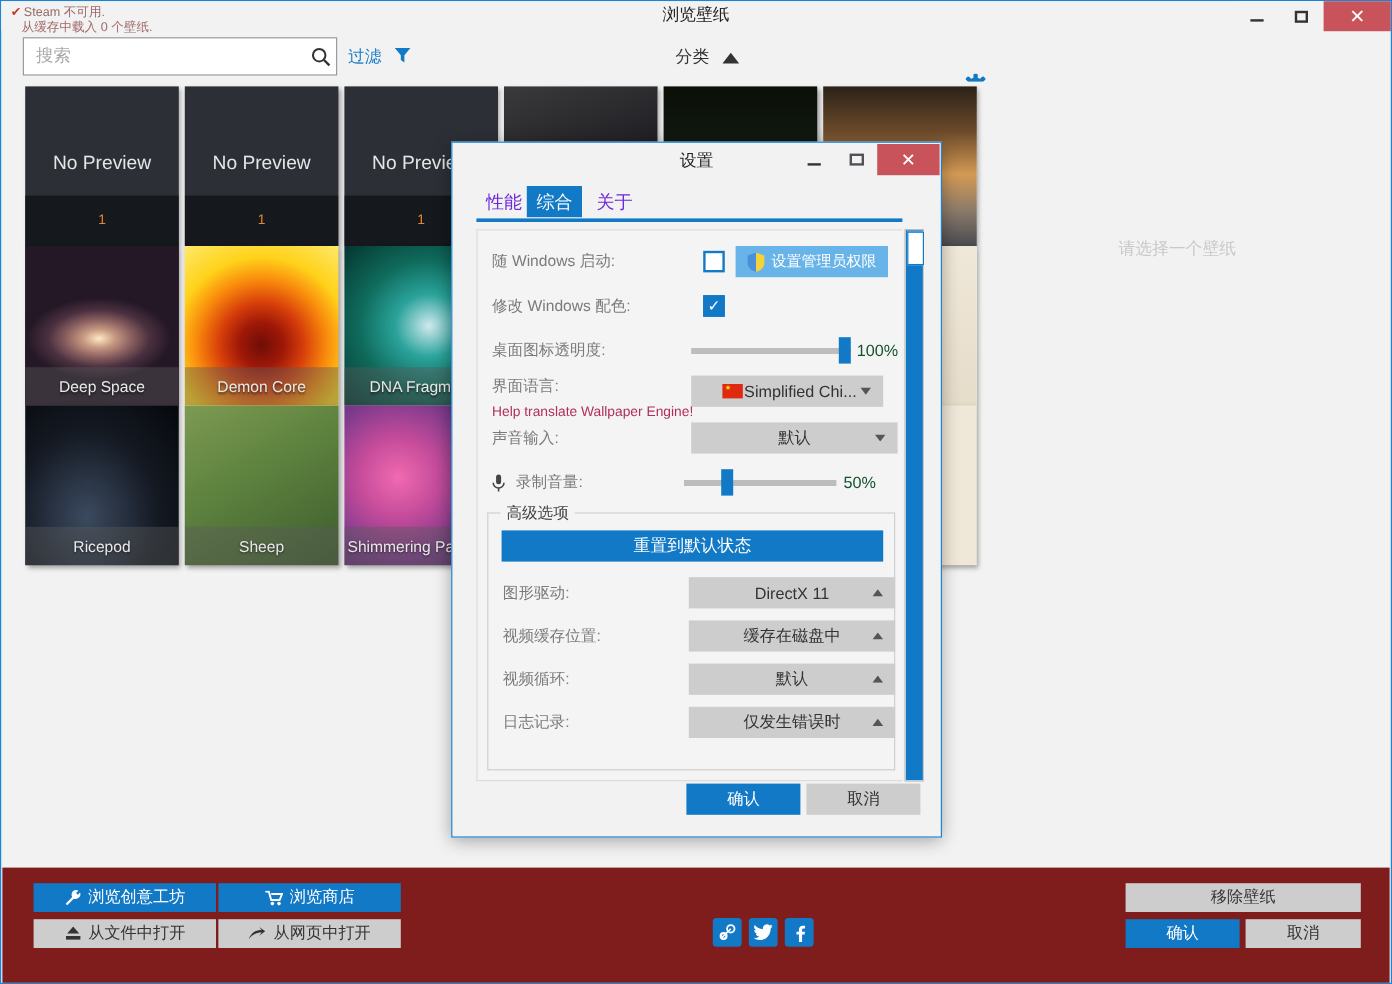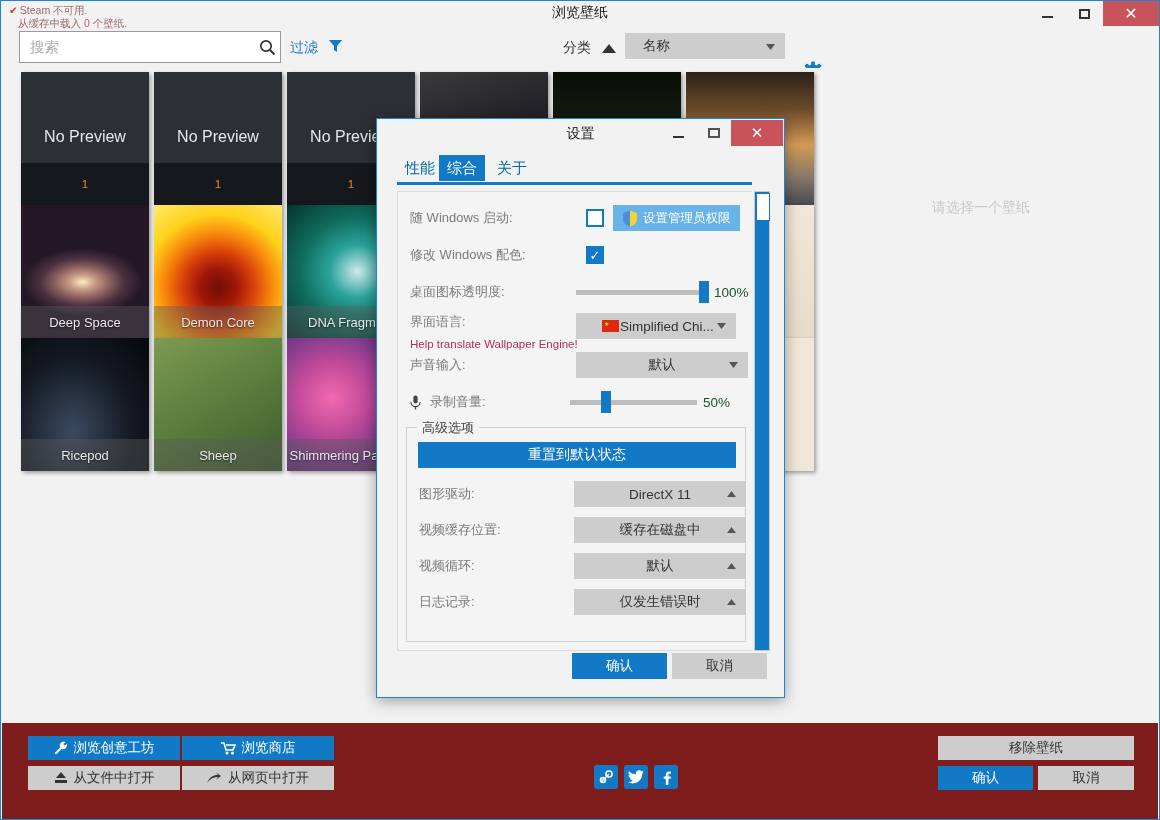--- a/index.html
+++ b/index.html
@@ -159,21 +159,21 @@
   .dlg-title { position:absolute; left:0; right:0; top: 6px; text-align:center;
                font-size: 14px; color: #222; }
   .dlg-wbtns { position:absolute; right: 1px; top: 1px; display:flex; height: 26px; }
   .dlg-wbtn { width: 35px; height: 26px; display:flex; align-items:center; justify-content:center; }
   .dlg-wbtn .min-g { display:block; width:11px; height:2px; background:#333; margin-top:7px; }
   .dlg-wbtn .max-g { display:block; width:12px; height:10px; border:2px solid #4f5357; }
   .dlg-wbtn.close { background:#c9535a; color:#fff; width:52px; font-size:15px; }
 
   .tabs { position:absolute; left: 0; top: 36px; width: 409px; height: 30px; }
   .tab { position:absolute; top: 0; height: 26px; padding: 0 8px;
-         display:flex; align-items:center; font-size: 15px; color: #0369a1; }
+         display:flex; align-items:center; font-size: 15px; color: #6d28d9; }
   .tab.active { background: #1279c6; color: #fff; }
   .tabline { position:absolute; left: 20px; top: 27px; width: 355px; height: 3px; background: #1279c6; }
 
   .dlg-body {
     position:absolute; left: 20px; top: 72px; width: 355px; height: 460px;
     background: #f4f4f4; border: 1px solid #dcdcdc; border-right: 0;
   }
   .scrollbar {
     position:absolute; right: 14px; top: 72px; width: 16px; height: 460px;
     background: #1279c6; border: 1px solid #c8c8c8;
@@ -269,28 +269,20 @@
           <polygon points="1,1 14,1 9,7 9,13 6,11 6,7" fill="#1279c6"></polygon>
         </svg>
     </span>
 
     <div class="sortlabel">分类</div>
     <span class="sortarrow">
       <svg width="14" height="10" viewBox="0 0 14 10">
           <polygon points="7,0 14,9 0,9" fill="#333"></polygon>
         </svg>
     </span>
-    <div class="sortsel">
-      <span>名称</span>
-      <span class="caret">
-        <svg width="9" height="6" viewBox="0 0 9 6">
-            <polygon points="0,0 9,0 4.5,6" fill="#555"></polygon>
-          </svg>
-      </span>
-    </div>
     <span class="gear">
       <svg width="22" height="22" viewBox="0 0 22 22">
         <g fill="#1279c6">
           <rect x="9.2" y="0.5" width="3.6" height="21" rx="1"></rect>
           <rect x="0.5" y="9.2" width="21" height="3.6" rx="1"></rect>
           <rect x="9.2" y="0.5" width="3.6" height="21" rx="1" transform="rotate(45 11 11)"></rect>
           <rect x="0.5" y="9.2" width="21" height="3.6" rx="1" transform="rotate(45 11 11)"></rect>
           <circle cx="11" cy="11" r="7.4"></circle>
         </g>
         <circle cx="11" cy="11" r="3.1" fill="#f2f2f2"></circle>

